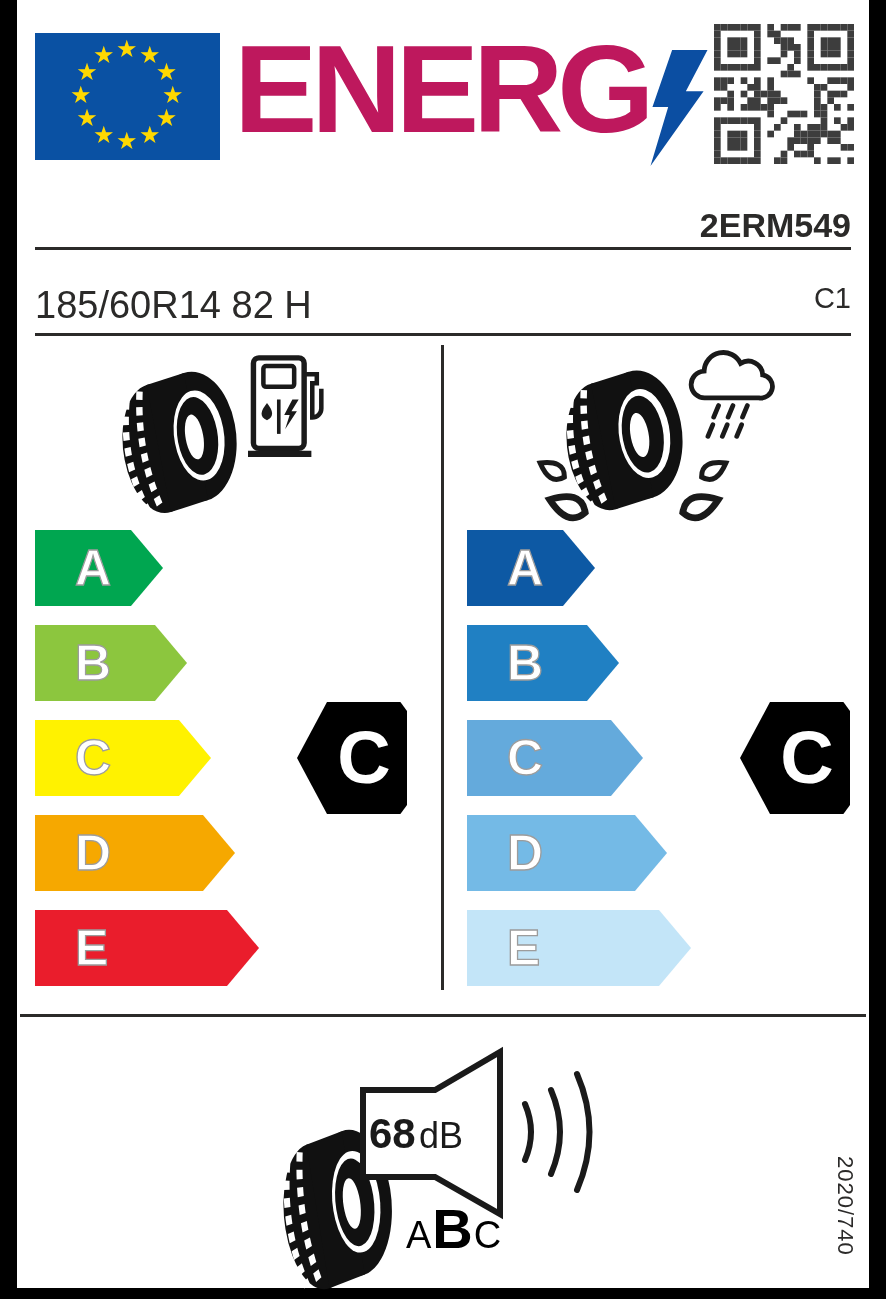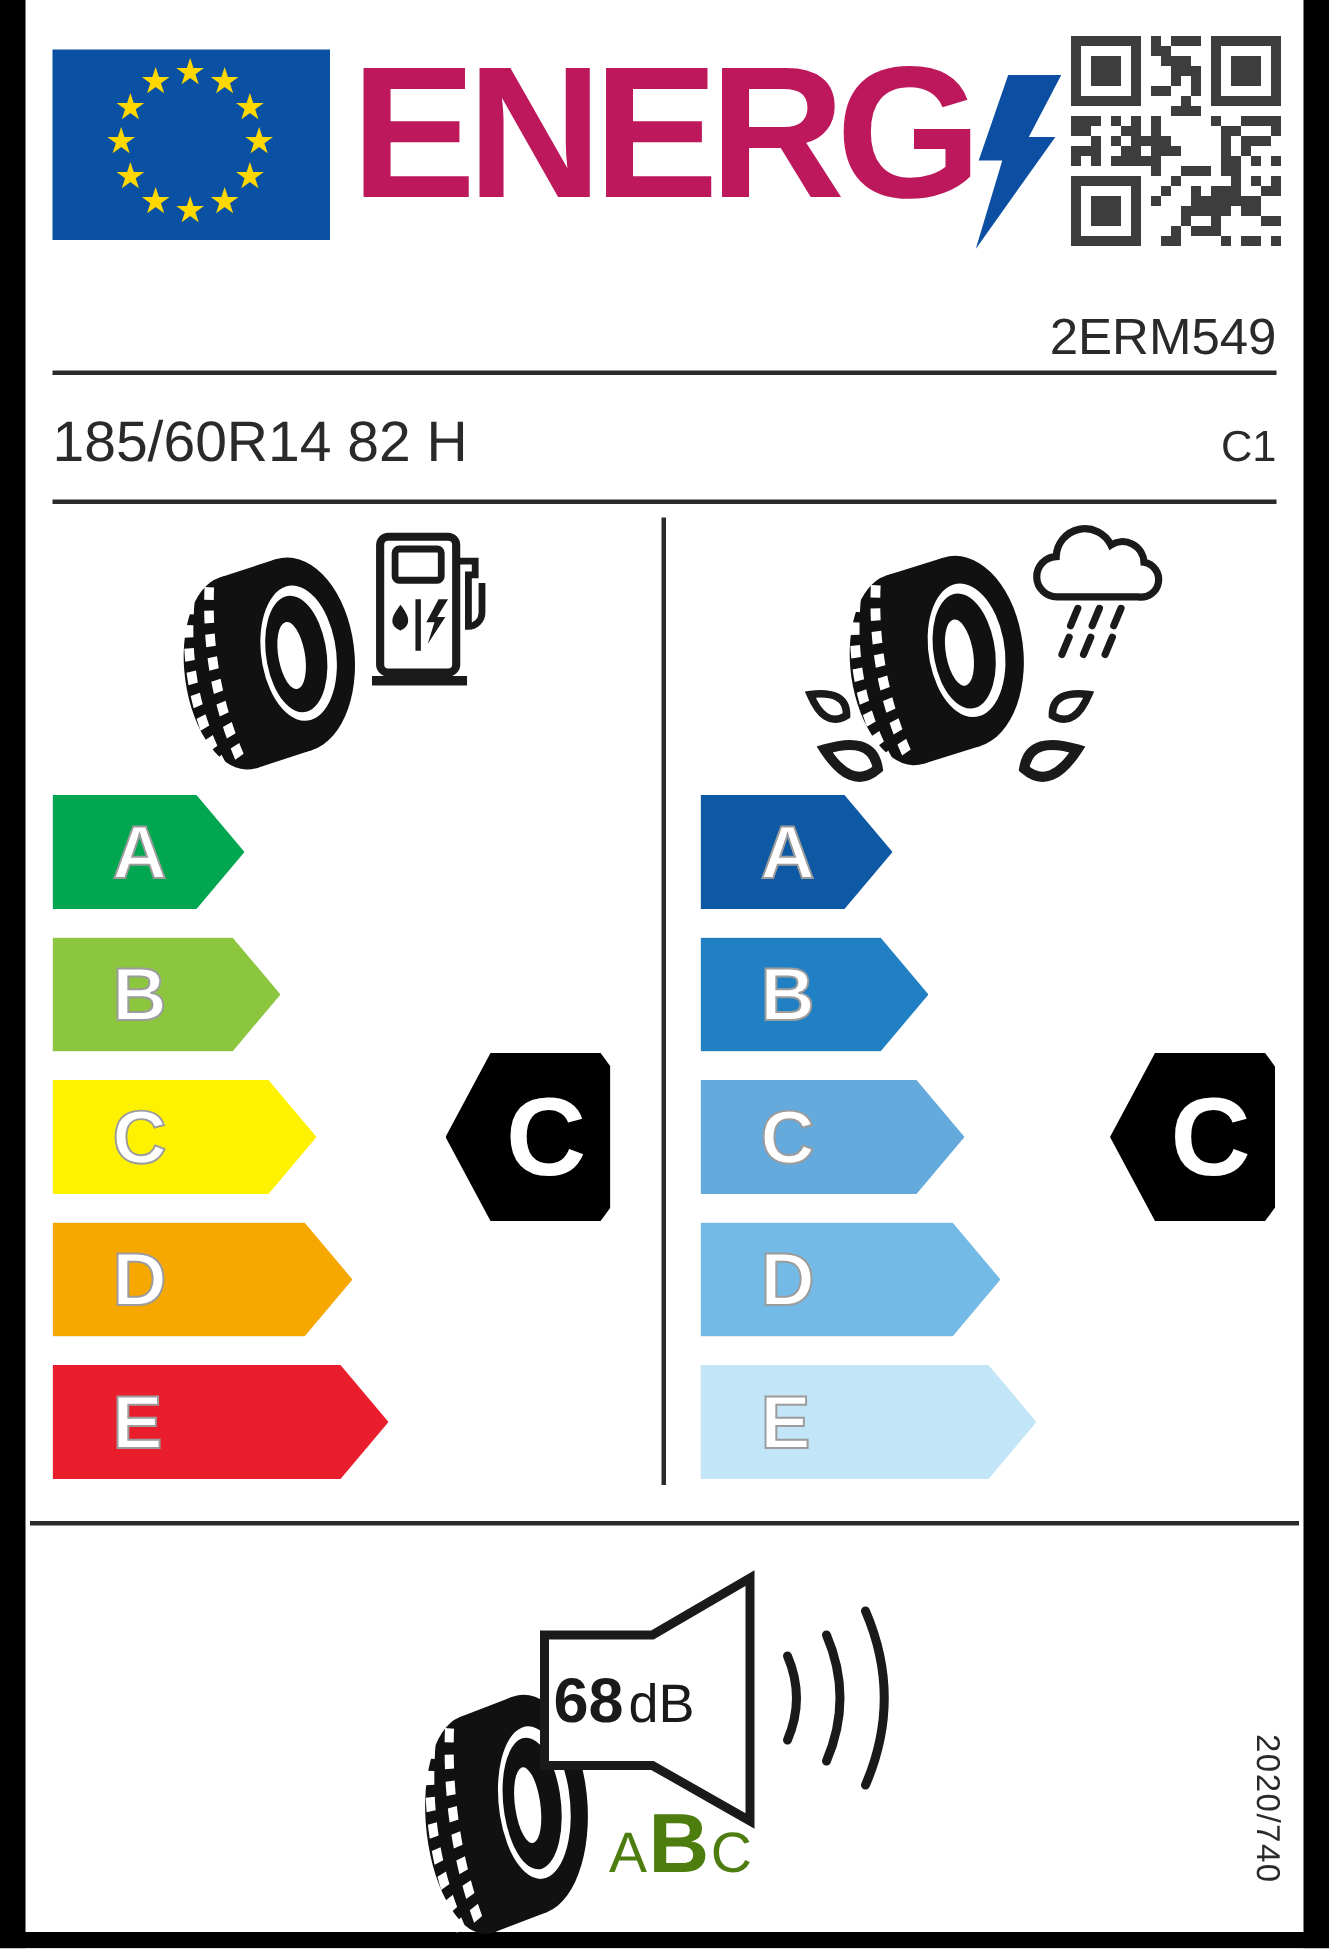--- a/index.html
+++ b/index.html
@@ -13,22 +13,22 @@
   
   .eu-flag{position:absolute;left:35px;top:33px;width:185px;height:127px;background:#0a51a3;}
   .eu-flag span{position:absolute;color:#ffd800;font-size:24px;line-height:1;}
   .energ{position:absolute;left:234px;top:26px;font-size:125px;font-weight:bold;
          letter-spacing:-6px;color:#be185d;line-height:1;}
   .bolt{position:absolute;left:642px;top:50px;width:74px;height:116px;}
   .qr{position:absolute;left:714px;top:24px;width:140px;height:140px;}
 
   
   .brand{position:absolute;left:35px;top:206px;font-size:34px;font-weight:bold;letter-spacing:.5px;}
-  .model{position:absolute;right:35px;top:206px;font-size:34px;font-weight:400;}
-  .size{position:absolute;left:35px;top:274px;font-size:38px;font-weight:400;text-align:center;}
+  .model{position:absolute;right:35px;top:206px;font-size:34px;font-weight:700;}
+  .size{position:absolute;left:35px;top:284px;font-size:38px;font-weight:400;text-align:center;}
   .tclass{position:absolute;right:35px;top:282px;font-size:29px;font-weight:400;margin-left:12px;}
   .rule{position:absolute;left:35px;width:816px;height:3px;background:#2b2a29;}
   #rule1{top:247px;} #rule2{top:333px;}
   #rule3{top:1014px;left:20px;width:846px;}
 
   
   .divider{position:absolute;left:441px;top:345px;width:3px;height:645px;background:#2b2a29;}
   .tire-fuel{position:absolute;left:122px;top:363px;width:120px;height:156px;}
   .pump{position:absolute;left:248px;top:349px;width:86px;height:120px;}
   .tire-wet{position:absolute;left:566px;top:362px;width:122px;height:154px;}
@@ -45,21 +45,21 @@
           clip-path:polygon(0 50%,30px 0,94% 0,100% 8%,100% 92%,94% 100%,30px 100%);
           display:flex;align-items:center;justify-content:center;}
   #fuel-rating{left:297px;} #wet-rating{left:740px;}
   .rating span{color:#fff;font-size:74px;font-weight:bold;margin-left:24px;line-height:1;}
 
   
   .tire-noise{position:absolute;left:283px;top:1120px;width:114px;height:176px;}
   .speaker{position:absolute;left:355px;top:1042px;width:260px;height:180px;}
   .db-num{font:bold 42px "Liberation Sans",sans-serif;fill:#1a1a1a;}
   .db-unit{font:36px "Liberation Sans",sans-serif;fill:#1a1a1a;}
-  .noise-abc{position:absolute;left:406px;top:1196px;width:200px;color:#4d7c0f;}
+  .noise-abc{position:absolute;left:406px;top:1196px;width:200px;color:#000000;}
   .noise-class{font-size:38px;letter-spacing:1px;}
   .noise-class.measured{font-size:56px;font-weight:bold;}
   .regulation{position:absolute;left:832px;top:1156px;writing-mode:vertical-rl;
               font-size:22px;letter-spacing:1px;color:#2b2a29;}
 </style>
 </head>
 <body>
 
 <div class="label">
 

